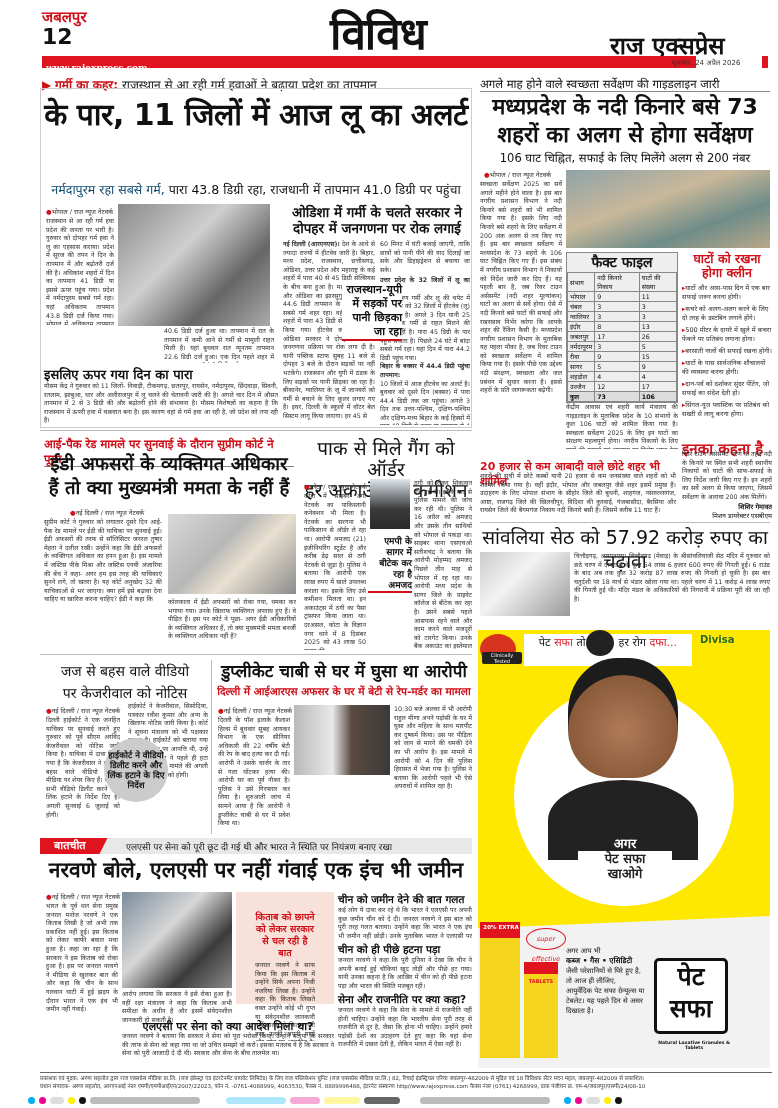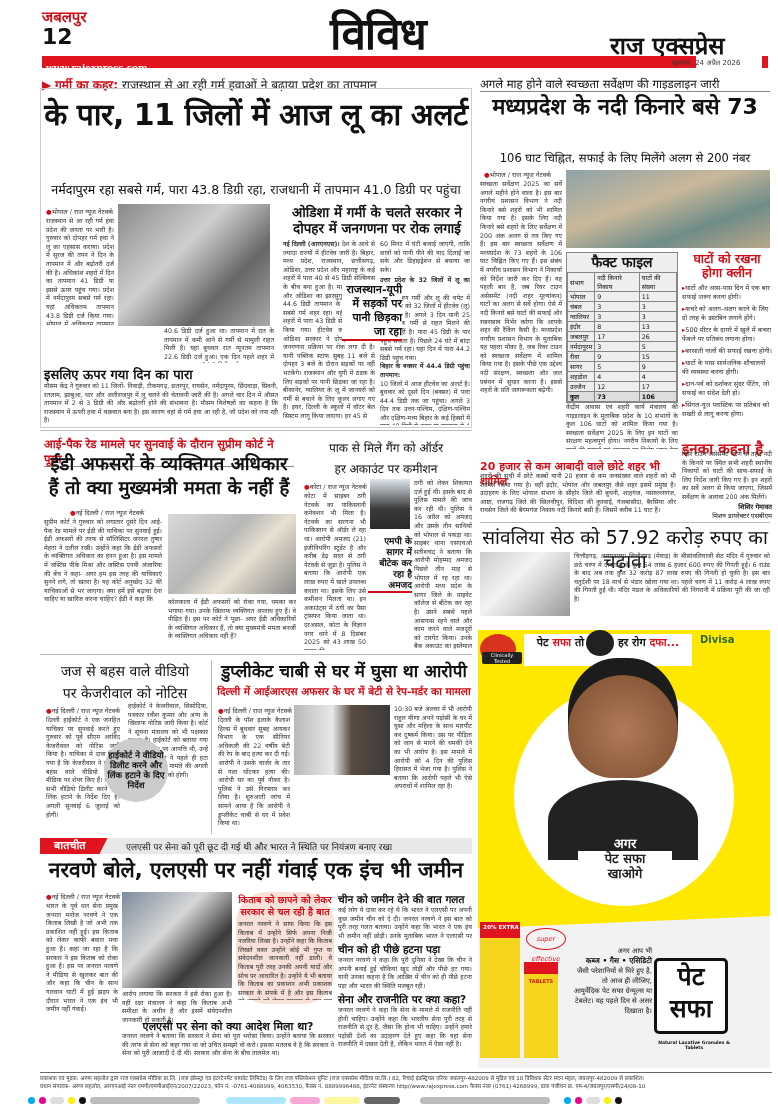--- a/index.html
+++ b/index.html
@@ -12,21 +12,21 @@
   .redbar { left: 42px; top: 56px; width: 654px; height: 12px; background: #e0141f; }
   .redbar-url { color: #fff; font-size: 9px; font-weight: bold; padding-left: 4px; line-height: 12px; font-family: "DejaVu Serif", serif; }
   .dateline { left: 672px; top: 58px; font-size: 7px; color: #333; }
   .redcap { left: 762px; top: 56px; width: 6px; height: 12px; background: #e0141f; }
 
   .kicker { font-size: 12px; color: #222; }
   .kicker .red { color: #d0101a; font-weight: bold; }
   .hl-xl { font-size: 30px; font-weight: bold; line-height: 38px; text-align: center; letter-spacing: -0.5px; }
   .hl-l { font-size: 22px; font-weight: bold; line-height: 28px; text-align: center; }
   .sub { font-size: 12.5px; text-align: center; }
-  .sub .red { color: #000000; }
+  .sub .red { color: #0c4a6e; }
   .byline { font-size: 6.5px; color: #333; }
   .byline::before { content: "\25CF "; color: #d0101a; }
   .body { font-size: 6.3px; line-height: 8.6px; color: #333; text-align: justify; overflow: hidden; }
   .photo { background: linear-gradient(135deg,#8a8a8a,#cfcfcf 40%,#666 70%,#aaa); }
   .box { border: 1px solid #999; }
   .rule { background: #bbb; }
   .boxhead { font-size: 15px; font-weight: bold; text-align: center; line-height: 19px; }
   .redtext { color: #d0101a; }
   .pullquote { font-size: 11px; font-weight: bold; text-align: right; line-height: 14px; border-bottom: 2px solid #d0101a; }
   table.fact { border-collapse: collapse; font-size: 6.3px; width: 100%; }
@@ -82,20 +82,21 @@
   <b style="display:block;margin-top:2px;">उत्तर प्रदेश के 32 जिलों में लू का अलर्ट:</b>
   <span>प्रदेश भीषण गर्मी और लू की चपेट में है। गुरुवार को 32 जिलों में हीटवेव (लू) का अलर्ट है। अगले 3 दिन यानी 25 अप्रैल तक गर्मी से राहत मिलने की उम्मीद नहीं है। पारा 45 डिग्री के पार पहुंच सकता है। पिछले 24 घंटे में बांदा सबसे गर्म रहा। यहां दिन में पारा 44.2 डिग्री पहुंच गया।</span>
   <b style="display:block;">बिहार के बक्सर में 44.4 डिग्री पहुंचा तापमान:</b>
   <span>10 जिलों में आज हीटवेव का अलर्ट है। बुधवार को दूसरे दिन (बक्सर) में पारा 44.4 डिग्री तक जा पहुंचा। अगले 3 दिन तक उत्तर-पश्चिम, दक्षिण-पश्चिम और दक्षिण-मध्य बिहार के कई हिस्सों में पारा 40 डिग्री से ऊपर या सामान्य से 4 डिग्री अधिक रहने की आशंका है।</span>
 </div>
 <div class="abs pullquote" style="left:342px;top:283px;width:60px;background:#fff;">राजस्थान-यूपी में सड़कों पर पानी छिड़का जा रहा</div>
 
 <div class="abs" style="left:480px;top:76px;width:290px;font-size:11.5px;border-bottom:1px solid #888;">अगले माह होने वाले स्वच्छता सर्वेक्षण की गाइडलाइन जारी</div>
 <div class="abs hl-l" style="left:480px;top:93px;width:290px;">
   <div>मध्यप्रदेश के नदी किनारे बसे 73</div>
+  <div>शहरों का अलग से होगा सर्वेक्षण</div>
 </div>
 <div class="abs sub" style="left:480px;top:150px;width:290px;font-size:11.5px;">106 घाट चिह्नित, सफाई के लिए मिलेंगे अलग से 200 नंबर</div>
 <div class="abs byline" style="left:484px;top:170px;">भोपाल / राज न्यूज नेटवर्क</div>
 <div class="abs photo" style="left:566px;top:170px;width:204px;height:78px;background:linear-gradient(160deg,#8fa3a8,#c9b89a 40%,#6f8c88 70%,#b9a88a);"></div>
 <div class="abs body" style="left:480px;top:180px;width:82px;height:270px;">स्वच्छता सर्वेक्षण 2025 का सर्वे अगले महीने होने वाला है। इस बार नगरीय प्रशासन विभाग ने नदी किनारे बसे शहरों को भी शामिल किया गया है। इसके लिए नदी किनारे बसे शहरों के लिए सर्वेक्षण में 200 अंक अलग से तय किए गए हैं। इस बार स्वच्छता सर्वेक्षण में मध्यप्रदेश के 73 शहरों के 106 घाट चिह्नित किए गए हैं। इस संबंध में नगरीय प्रशासन विभाग ने निकायों को निर्देश जारी कर दिए हैं। यह पहली बार है, जब रिवर टाउन असेसमेंट (नदी शहर मूल्यांकन) घाटों का अलग से सर्वे होगा। ऐसे में नदी किनारे बसे घाटों की सफाई और रखरखाव निर्भर करेगा कि आपके शहर की रैंकिंग कैसी है। मध्यप्रदेश नगरीय प्रशासन विभाग के मुताबिक यह पहला मौका है, जब रिवर टाउन को स्वच्छता सर्वेक्षण में शामिल किया गया है। इसके पीछे एक उद्देश्य नदी संरक्षण, स्वच्छता और जल प्रबंधन में सुधार करना है। इससे शहरों के प्रति जागरूकता बढ़ेगी।</div>
 <div class="abs body" style="left:566px;top:403px;width:112px;height:46px;">केंद्रीय आवास एवं शहरी कार्य मंत्रालय की गाइडलाइन के मुताबिक प्रदेश के 10 संभागों के कुल 106 घाटों को शामिल किया गया है। स्वच्छता सर्वेक्षण 2025 के लिए इन घाटों का संरक्षण महत्वपूर्ण होगा। नगरीय निकायों के लिए घाटों की सफाई एवं व्यवस्था पर विशेष ध्यान देना होगा।</div>
 
 <div class="abs" style="left:566px;top:252px;width:112px;background:#eee;border:1px solid #888;">
   <div class="boxhead" style="font-size:14px;">फैक्ट फाइल</div>
   <table class="fact">
@@ -197,21 +198,21 @@
 <div class="abs redtext" style="left:44px;top:436px;width:250px;font-size:11.5px;font-weight:bold;border-bottom:1px solid #888;">आई-पैक रेड मामले पर सुनवाई के दौरान सुप्रीम कोर्ट ने पूछा</div>
 <div class="abs" style="left:44px;top:452px;width:250px;font-size:18.5px;font-weight:bold;line-height:24px;text-align:center;">
   <div>ईडी अफसरों के व्यक्तिगत अधिकार</div>
   <div>हैं तो क्या मुख्यमंत्री ममता के नहीं हैं</div>
 </div>
 <div class="abs byline" style="left:70px;top:508px;">नई दिल्ली / राज न्यूज नेटवर्क</div>
 <div class="abs photo" style="left:168px;top:514px;width:128px;height:80px;background:linear-gradient(135deg,#d9d9d9,#b7b7b7 40%,#e8e0d0 60%,#8c8c8c);"></div>
 <div class="abs body" style="left:44px;top:518px;width:118px;height:132px;">सुप्रीम कोर्ट ने गुरुवार को लगातार दूसरे दिन आई-पैक रेड मामले पर ईडी की याचिका पर सुनवाई हुई। ईडी अफसरों की तरफ से सॉलिसिटर जनरल तुषार मेहता ने दलील रखी। उन्होंने कहा कि ईडी अफसरों के व्यक्तिगत अधिकार का हनन हुआ है। इस मामले में जस्टिस पीके मिश्रा और जस्टिस एनवी अंजारिया की बेंच ने कहा- अगर हम इस तरह की याचिकाएं सुनने लगे, तो खतरा है। यह कोर्ट अनुच्छेद 32 की याचिकाओं से भर जाएगा। क्या हमें इसे बढ़ावा देना चाहिए या खारिज करना चाहिए? ईडी ने कहा कि</div>
 <div class="abs body" style="left:168px;top:598px;width:128px;height:52px;">कोलकाता में ईडी अफसरों को रोका गया, धमका कर भगाया गया। उनके खिलाफ व्यक्तिगत अपराध हुए हैं। वे पीड़ित हैं। इस पर कोर्ट ने पूछा- अगर ईडी अधिकारियों के व्यक्तिगत अधिकार हैं, तो क्या मुख्यमंत्री ममता बनर्जी के व्यक्तिगत अधिकार नहीं हैं?</div>
 
-<div class="abs" style="left:300px;top:438px;width:172px;font-size:12px;line-height:21px;text-align:center;">
+<div class="abs" style="left:300px;top:438px;width:172px;font-size:19px;line-height:21px;text-align:center;">
   <div>पाक से मिले गैंग को ऑर्डर</div>
   <div>हर अकाउंट पर कमीशन</div>
 </div>
 <div class="abs byline" style="left:304px;top:482px;">कोटा / राज न्यूज नेटवर्क</div>
 <div class="abs photo" style="left:370px;top:479px;width:40px;height:50px;background:linear-gradient(180deg,#dfe7ee,#3a3a3a 60%,#2a2a2a);"></div>
 <div class="abs body" style="left:304px;top:492px;width:62px;height:158px;">कोटा में साइबर ठगी नेटवर्क का पाकिस्तानी कनेक्शन भी मिला है। नेटवर्क का सरगना भी पाकिस्तान से ऑर्डर ले रहा था। आरोपी अमजद (21) इंजीनियरिंग स्टूडेंट है और करीब डेढ़ साल से ठगी नेटवर्क से जुड़ा है। पुलिस ने बताया कि आरोपी एक लाख रुपए में खाते उपलब्ध कराता था। इसके लिए उसे कमीशन मिलता था। इन अकाउंट्स में ठगी का पैसा ट्रांसफर किया जाता था। दरअसल, कोटा के विज्ञान नगर थाने में 8 दिसंबर 2025 को 43 लाख 50 हजार की</div>
 <div class="abs body" style="left:414px;top:479px;width:58px;height:171px;">ठगी को लेकर शिकायत दर्ज हुई थी। इसके बाद से पुलिस मामले की जांच कर रही थी। पुलिस ने 16 अप्रैल को अमजद और उसके तीन साथियों को भोपाल से पकड़ा था। साइबर थाना एसएचओ सतीशचंद्र ने बताया कि आरोपी मोहम्मद अमजद पिछले तीन माह से भोपाल में रह रहा था। आरोपी मध्य प्रदेश के सागर जिले के प्राइवेट कॉलेज से बीटेक कर रहा है। उसने सबसे पहले आसपास रहने वाले और काम करने वाले मजदूरों को टारगेट किया। उनके बैंक अकाउंट का इस्तेमाल ठगी का पैसा ट्रांसफर करने में किया गया।</div>
 <div class="abs pullquote" style="left:368px;top:536px;width:44px;font-size:9px;line-height:11px;">एमपी के सागर में बीटेक कर रहा है अमजद</div>
 
 <div class="abs rule" style="left:40px;top:654px;width:432px;height:1px;"></div>
@@ -233,38 +234,38 @@
 <div class="abs body" style="left:394px;top:705px;width:78px;height:129px;">10:30 बजे अलवर में भी आरोपी राहुल मीणा अपने पड़ोसी के घर में घुसा और महिला के साथ मारपीट कर दुष्कर्म किया। उस पर पीड़िता को जान से मारने की धमकी देने का भी आरोप है। इस मामले में आरोपी को 4 दिन की पुलिस हिरासत में भेजा गया है। पुलिस ने बताया कि आरोपी पहले भी ऐसे अपराधों में शामिल रहा है।</div>
 
 <div class="abs" style="left:40px;top:838px;width:432px;height:16px;background:#e8e8e8;"></div>
 <div class="abs badge-red" style="left:40px;top:838px;height:16px;line-height:14px;font-size:11px;clip-path:polygon(0 0,100% 0,88% 100%,0 100%);padding-right:22px;">बातचीत</div>
 <div class="abs" style="left:126px;top:840px;width:346px;font-size:9px;">एलएसी पर सेना को पूरी छूट दी गई थी और भारत ने स्थिति पर नियंत्रण बनाए रखा</div>
 <div class="abs" style="left:40px;top:856px;width:432px;font-size:21px;font-weight:bold;text-align:center;line-height:28px;">नरवणे बोले, एलएसी पर नहीं गंवाई एक इंच भी जमीन</div>
 <div class="abs byline" style="left:46px;top:892px;">नई दिल्ली / राज न्यूज नेटवर्क</div>
 <div class="abs body" style="left:46px;top:902px;width:72px;height:160px;">भारत के पूर्व थल सेना प्रमुख जनरल मनोज नरवणे ने एक किताब लिखी है जो अभी तक प्रकाशित नहीं हुई। इस किताब को लेकर काफी बवाल मचा हुआ है। कहा जा रहा है कि सरकार ने इस किताब को रोका हुआ है। इस पर जनरल नरवणे ने मीडिया से खुलकर बात की और कहा कि चीन के साथ गलवान घाटी में हुई झड़प के दौरान भारत ने एक इंच भी जमीन नहीं गंवाई।</div>
 <div class="abs photo" style="left:122px;top:892px;width:110px;height:96px;background:linear-gradient(135deg,#7c8c9c,#d7d7d7 40%,#3b3b3b 70%,#8a8a8a);"></div>
 <div class="abs body" style="left:122px;top:990px;width:110px;height:36px;">आरोप लगाया कि सरकार ने इसे रोका हुआ है। वहीं रक्षा मंत्रालय ने कहा कि किताब अभी समीक्षा के अधीन है और इसमें संवेदनशील जानकारी हो सकती है।</div>
-<div class="abs" style="left:236px;top:892px;width:98px;height:112px;background:#f7e1d8;padding:2px;border-radius:31px;">
+<div class="abs" style="left:236px;top:892px;width:98px;height:112px;background:#f7e1d8;padding:19px;">
   <div class="redtext" style="font-size:9.5px;font-weight:bold;text-align:center;line-height:12px;">किताब को छापने को लेकर सरकार से चल रही है बात</div>
   <div class="body" style="height:80px;margin-top:2px;">जनरल नरवणे ने साफ किया कि इस किताब में उन्होंने सिर्फ अपना निजी नजरिया लिखा है। उन्होंने कहा कि किताब लिखते वक्त उन्होंने कोई भी गुप्त या संवेदनशील जानकारी नहीं डाली। वे किताब पूरी तरह उनकी अपनी यादों और सोच पर आधारित है। उन्होंने ये भी बताया कि किताब का प्रकाशन अभी प्रकाशक सरकार के संपर्क में है और इस किताब को छापने को लेकर सरकार से बात चल रही है।</div>
 </div>
 <div class="abs" style="left:122px;top:1018px;width:212px;font-size:11px;font-weight:bold;text-align:center;">एलएसी पर सेना को क्या आदेश मिला था?</div>
 <div class="abs body" style="left:122px;top:1032px;width:212px;height:32px;">जनरल नरवणे ने बताया कि सरकार ने सेना को पूरा भरोसा किया। उन्होंने बताया कि सरकार की तरफ से सेना को कहा गया था जो उचित समझो वो करो। इसका मतलब ये है कि सरकार ने सेना को पूरी आजादी दे दी थी। सरकार और सेना के बीच तालमेल था।</div>
 <div class="abs" style="left:338px;top:892px;width:134px;">
   <div style="font-size:10.5px;font-weight:bold;">चीन को जमीन देने की बात गलत</div>
   <div class="body" style="height:34px;">कई लोग ये दावा कर रहे थे कि भारत ने एलएसी पर अपनी कुछ जमीन चीन को दे दी। जनरल नरवणे ने इस बात को पूरी तरह गलत बताया। उन्होंने कहा कि भारत ने एक इंच भी जमीन नहीं छोड़ी। उनके मुताबिक भारत ने एलएसी पर हालात को काबू में रखा।</div>
   <div style="font-size:10.5px;font-weight:bold;margin-top:2px;">चीन को ही पीछे हटना पड़ा</div>
   <div class="body" style="height:34px;">जनरल नरवणे ने कहा कि पूरी दुनिया ने देखा कि चीन ने अपनी बनाई हुई चौकियां खुद तोड़ीं और पीछे हट गया। यानी उनका कहना है कि आखिर में चीन को ही पीछे हटना पड़ा और भारत की स्थिति मजबूत रही।</div>
   <div style="font-size:10.5px;font-weight:bold;margin-top:2px;">सेना और राजनीति पर क्या कहा?</div>
   <div class="body" style="height:52px;">जनरल नरवणे ने कहा कि सेना के मामले में राजनीति नहीं होनी चाहिए। उन्होंने कहा कि भारतीय सेना पूरी तरह से राजनीति से दूर है, जैसा कि होना भी चाहिए। उन्होंने हमारे पड़ोसी देशों का उदाहरण देते हुए कहा कि वहां सेना राजनीति में दखल देती है, लेकिन भारत में ऐसा नहीं है।</div>
 </div>
 
 <div class="abs ad" style="left:478px;top:630px;width:292px;height:438px;overflow:hidden;">
   <div class="abs" style="left:2px;top:4px;width:36px;height:30px;border-radius:50%;background:#d8331f;"></div>
-  <div class="abs" style="left:46px;top:4px;width:168px;height:32px;background:#fff;font-size:11px;font-weight:bold;line-height:18px;text-align:center;">
+  <div class="abs" style="left:46px;top:4px;width:168px;height:32px;background:#fff;font-size:11px;font-weight:normal;line-height:18px;text-align:center;">
     <span>पेट</span>
     <span style="color:#e0141f;">सफा</span>
     <span>तो</span>
     <span style="display:inline-block;width:26px;"></span>
     <span>हर रोग</span>
     <span style="color:#e0141f;">दफा...</span>
   </div>
   <div class="abs" style="left:108px;top:0;width:28px;height:26px;border-radius:50%;background:#222;"></div>
   <div class="abs" style="left:222px;top:4px;font-size:10px;color:#2b6b2b;font-weight:bold;">Divisa</div>
   <div class="abs" style="left:4px;top:22px;width:40px;height:12px;background:#222;color:#fff;font-size:5px;text-align:center;line-height:6px;border-radius:2px;">Clinically Tested</div>
@@ -275,21 +276,21 @@
     <div>अगर</div>
     <div style="color:#222;background:#fff;">पेट सफा</div>
     <div style="color:#222;">खाओगे</div>
   </div>
   <div class="abs" style="left:0;top:286px;width:292px;height:152px;background:#f2f2f2;clip-path:polygon(0 8%,100% 0,100% 100%,0 100%);"></div>
   <div class="abs" style="left:2px;top:292px;width:40px;height:136px;background:#f4d41c;border-top:16px solid #e0141f;"></div>
   <div class="abs" style="left:4px;top:294px;width:38px;color:#fff;font-size:5.5px;font-weight:bold;text-align:center;">20% EXTRA</div>
   <div class="abs" style="left:46px;top:332px;width:34px;height:96px;background:#f4d41c;border-top:12px solid #e0141f;"></div>
   <div class="abs" style="left:46px;top:348px;width:34px;color:#e0141f;font-size:5px;font-weight:bold;text-align:center;">TABLETS</div>
   <div class="abs" style="left:48px;top:298px;width:40px;height:22px;border:1px solid #e0141f;border-radius:50%;color:#e0141f;font-size:6.5px;font-style:italic;text-align:center;line-height:20px;">super effective</div>
-  <div class="abs" style="left:88px;top:316px;width:86px;text-align:right;font-size:7px;line-height:10px;">
+  <div class="abs" style="left:88px;top:316px;width:86px;text-align:left;font-size:7px;line-height:10px;">
     <div>अगर आप भी</div>
     <div style="font-weight:bold;font-size:7.5px;">कब्ज • गैस • एसिडिटी</div>
     <div>जैसी परेशानियों से घिरे हुए है,</div>
     <div>तो आज ही लीजिए,</div>
     <div>आयुर्वेदिक पेट सफा ग्रेन्यूल्स या टेबलेट। यह पहले दिन से असर दिखाता है।</div>
   </div>
   <div class="abs" style="left:176px;top:328px;width:74px;height:76px;border:3px solid #111;border-radius:5px;background:#fff;font-size:25px;font-weight:bold;line-height:32px;text-align:center;">पेट सफा</div>
   <div class="abs" style="left:176px;top:410px;width:80px;font-size:4.5px;font-weight:bold;text-align:center;">Natural Laxative Granules &amp; Tablets</div>
 </div>
 

